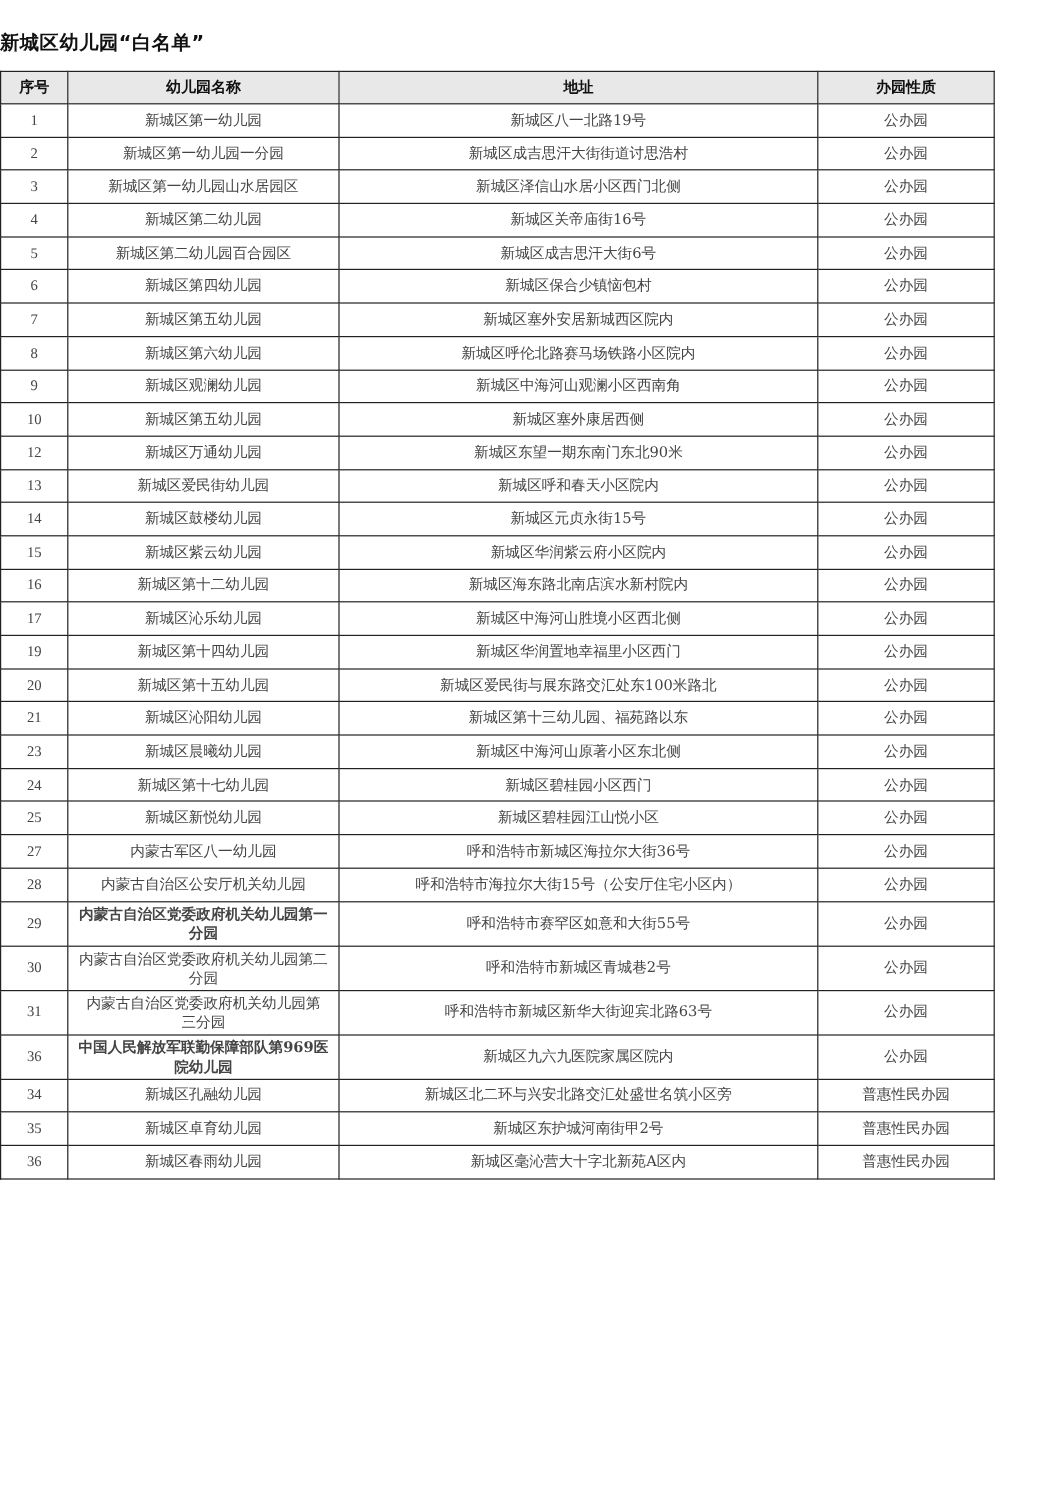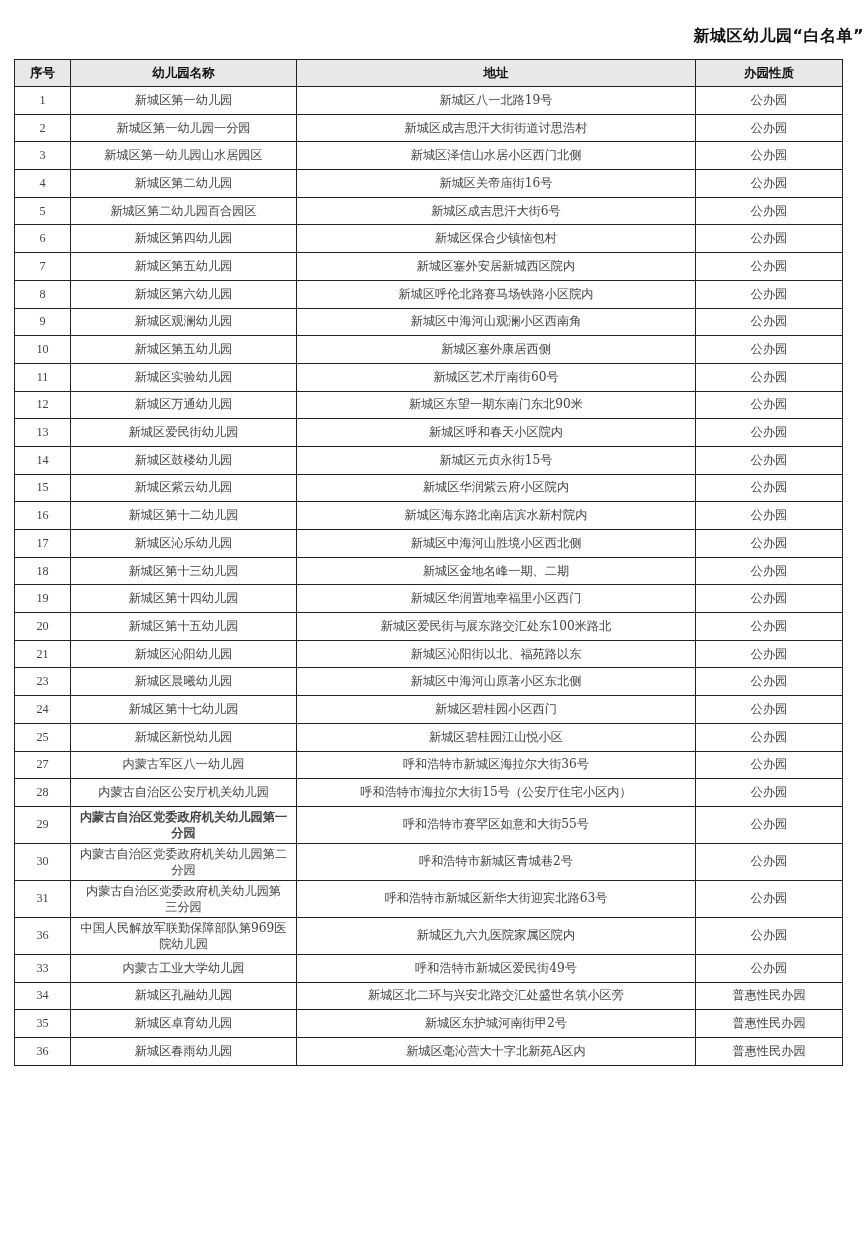--- a/index.html
+++ b/index.html
@@ -1,21 +1,21 @@
 <!DOCTYPE html>
 <html><head>
 <meta charset="utf-8">
 <style>
   html, body { margin: 0; padding: 0; background: #ffffff; }
   body { width: 864px; height: 1258px; position: relative; overflow: hidden;
          font-family: "DejaVu Serif", "Liberation Serif", serif; color: #333; }
-  .doc-title { position: absolute; left: 0; width: 864px; top: 26px; text-align: right;
+  .doc-title { position: absolute; left: 0; width: 864px; top: 26px; text-align: left;
                font-family: "DejaVu Sans", "Liberation Sans", sans-serif; font-weight: bold;
                font-size: 16px; color: #111; letter-spacing: 0.5px; }
-  table.roster { position: absolute; left: 14px; top: 59px; width: 828px;
+  table.roster { position: absolute; left: 0; top: 59px; width: 828px;
                  border-collapse: collapse; table-layout: fixed; }
   table.roster th, table.roster td { border: 1.5px solid #222; text-align: center; vertical-align: middle;
                  padding: 0 2px; overflow: hidden; white-space: nowrap; }
   table.roster th { background: #e8e8e8; height: 26px; font-family: "DejaVu Sans", "Liberation Sans", sans-serif;
                     font-weight: bold; font-size: 12.5px; color: #111; }
   table.roster td { height: 26.7px; font-size: 12.2px; color: #444; line-height: 15px; }
   table.roster tr.tall td { height: 36px; }
   table.roster td.wrap { white-space: normal; line-height: 16px; }
   col.c-idx { width: 56px; } col.c-name { width: 226px; } col.c-addr { width: 399px; } col.c-type { width: 147px; }
   td.idx { font-family: "Liberation Serif", "DejaVu Serif", serif; font-size: 12.5px; }
@@ -95,26 +95,20 @@
         <td class="addr">新城区中海河山观澜小区西南角</td>
         <td class="type">公办园</td>
       </tr>
       <tr>
         <td class="idx">10</td>
         <td class="name">新城区第五幼儿园</td>
         <td class="addr">新城区塞外康居西侧</td>
         <td class="type">公办园</td>
       </tr>
       <tr>
-        <td class="idx">11</td>
-        <td class="name">新城区实验幼儿园</td>
-        <td class="addr">新城区艺术厅南街60号</td>
-        <td class="type">公办园</td>
-      </tr>
-      <tr>
         <td class="idx">12</td>
         <td class="name">新城区万通幼儿园</td>
         <td class="addr">新城区东望一期东南门东北90米</td>
         <td class="type">公办园</td>
       </tr>
       <tr>
         <td class="idx">13</td>
         <td class="name">新城区爱民街幼儿园</td>
         <td class="addr">新城区呼和春天小区院内</td>
         <td class="type">公办园</td>
@@ -137,41 +131,35 @@
         <td class="addr">新城区海东路北南店滨水新村院内</td>
         <td class="type">公办园</td>
       </tr>
       <tr>
         <td class="idx">17</td>
         <td class="name">新城区沁乐幼儿园</td>
         <td class="addr">新城区中海河山胜境小区西北侧</td>
         <td class="type">公办园</td>
       </tr>
       <tr>
-        <td class="idx">18</td>
-        <td class="name">新城区第十三幼儿园</td>
-        <td class="addr">新城区金地名峰一期、二期</td>
-        <td class="type">公办园</td>
-      </tr>
-      <tr>
         <td class="idx">19</td>
         <td class="name">新城区第十四幼儿园</td>
         <td class="addr">新城区华润置地幸福里小区西门</td>
         <td class="type">公办园</td>
       </tr>
       <tr>
         <td class="idx">20</td>
         <td class="name">新城区第十五幼儿园</td>
         <td class="addr">新城区爱民街与展东路交汇处东100米路北</td>
         <td class="type">公办园</td>
       </tr>
       <tr>
         <td class="idx">21</td>
         <td class="name">新城区沁阳幼儿园</td>
-        <td class="addr">新城区沁阳街以北、福苑路以东</td>
+        <td class="addr">新城区第十三幼儿园、福苑路以东</td>
         <td class="type">公办园</td>
       </tr>
       <tr>
         <td class="idx">23</td>
         <td class="name">新城区晨曦幼儿园</td>
         <td class="addr">新城区中海河山原著小区东北侧</td>
         <td class="type">公办园</td>
       </tr>
       <tr>
         <td class="idx">24</td>
@@ -210,28 +198,22 @@
         <td class="type">公办园</td>
       </tr>
       <tr class="tall">
         <td class="idx">31</td>
         <td class="name wrap" style="padding: 0px 12px;">内蒙古自治区党委政府机关幼儿园第三分园</td>
         <td class="addr">呼和浩特市新城区新华大街迎宾北路63号</td>
         <td class="type">公办园</td>
       </tr>
       <tr class="tall">
         <td class="idx">36</td>
-        <td class="name wrap" style="padding: 0px 6px;">中国人民解放军联勤保障部队第969医院幼儿园</td>
+        <td class="name wrap" style="padding: 0px 6px; font-weight: bold;">中国人民解放军联勤保障部队第969医院幼儿园</td>
         <td class="addr">新城区九六九医院家属区院内</td>
-        <td class="type">公办园</td>
-      </tr>
-      <tr>
-        <td class="idx">33</td>
-        <td class="name">内蒙古工业大学幼儿园</td>
-        <td class="addr">呼和浩特市新城区爱民街49号</td>
         <td class="type">公办园</td>
       </tr>
       <tr>
         <td class="idx">34</td>
         <td class="name">新城区孔融幼儿园</td>
         <td class="addr">新城区北二环与兴安北路交汇处盛世名筑小区旁</td>
         <td class="type">普惠性民办园</td>
       </tr>
       <tr>
         <td class="idx">35</td>

